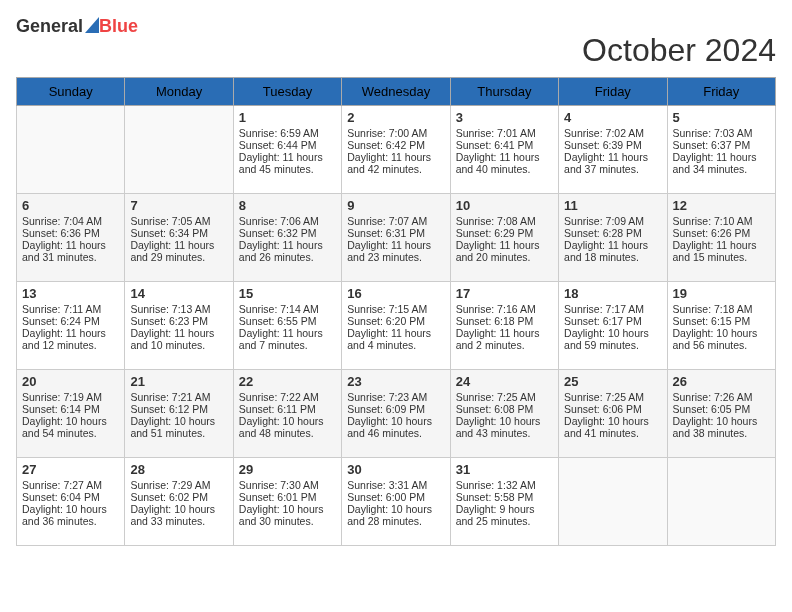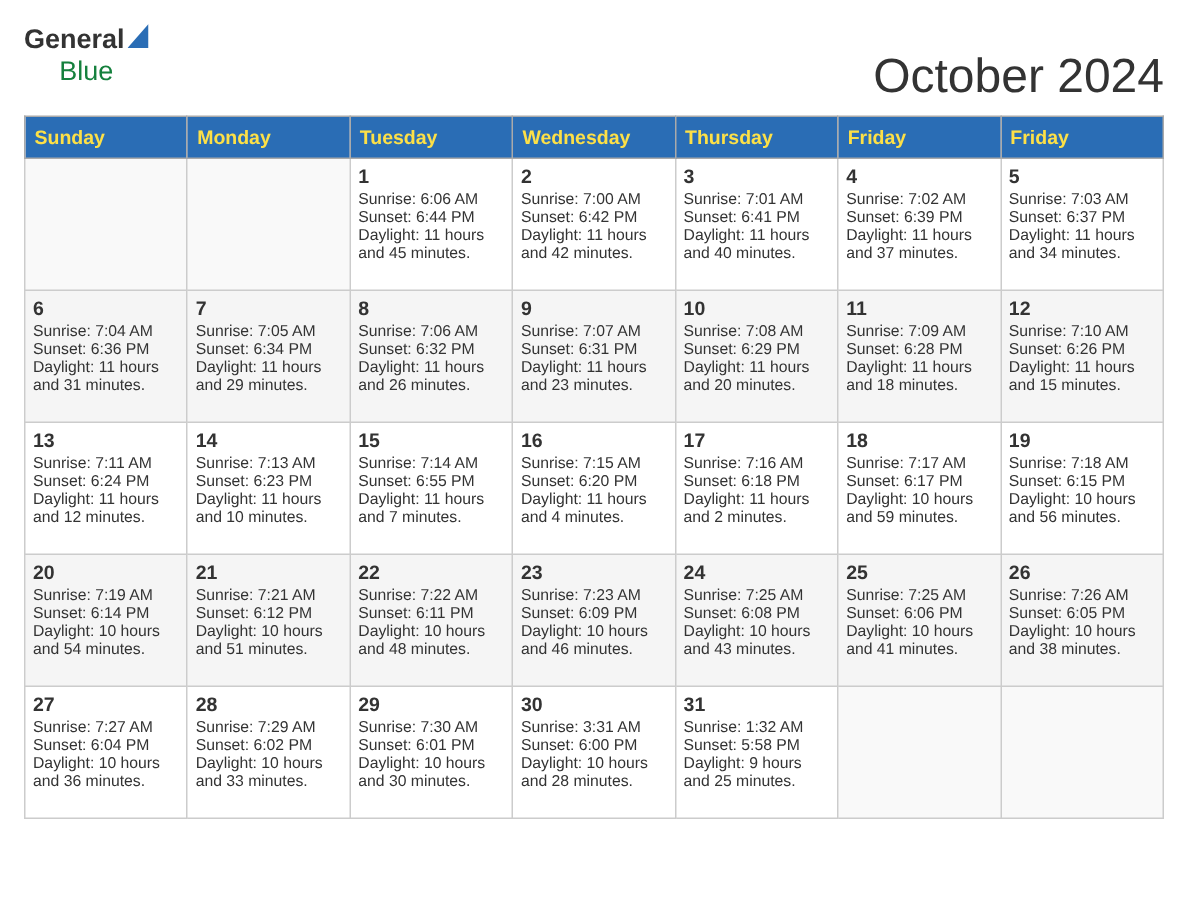--- a/index.html
+++ b/index.html
@@ -11,32 +11,32 @@
       padding: 16px;
     }
     .header {
       display: flex;
       justify-content: space-between;
       align-items: flex-start;
       margin-bottom: 8px;
     }
     .logo {
       display: flex;
-      flex-direction: column;
-      align-items: center;
+      flex-direction: row;
+      align-items: flex-end;
     }
     .logo-general {
       font-size: 18px;
       font-weight: bold;
       color: #333;
     }
     .logo-blue {
       font-size: 18px;
-      font-weight: normal;
-      color: #15803d;
+      font-weight: bold;
+      color: #ef4444;
     }
     .title-block {
       text-align: right;
       margin-top: 16px;
     }
     .month-title {
       font-size: 32px;
       color: #333;
       font-weight: normal;
     }
@@ -44,25 +44,25 @@
       font-size: 14px;
       color: #555;
     }
     table {
       width: 100%;
       border-collapse: collapse;
       table-layout: fixed;
     }
     thead tr th {
       background-color: #2a6db5;
-      color: #fde047;
-      text-align: left;
+      color: #000000;
+      text-align: center;
       padding: 6px 6px;
       font-size: 13px;
-      font-weight: bold;
+      font-weight: normal;
       border: 1px solid #aaa;
     }
     tbody tr td {
       vertical-align: top;
       border: 1px solid #ccc;
       padding: 4px 5px;
       font-size: 10.5px;
       color: #333;
       height: 88px;
       background: #fff;
@@ -112,21 +112,21 @@
         <th>Friday</th>
         <th>Friday</th>
       </tr>
   </thead>
   <tbody id="calendar-body">
   <tr>
         <td class="cell-empty"></td>
         <td class="cell-empty"></td>
         <td>
           <span class="day-num">1</span>
-          <div>Sunrise: 6:06 AM</div>
+          <div>Sunrise: 6:59 AM</div>
           <div>Sunset: 6:44 PM</div>
           <div>Daylight: 11 hours and 45 minutes.</div>
         </td>
         <td>
           <span class="day-num">2</span>
           <div>Sunrise: 7:00 AM</div>
           <div>Sunset: 6:42 PM</div>
           <div>Daylight: 11 hours and 42 minutes.</div>
         </td>
         <td>

